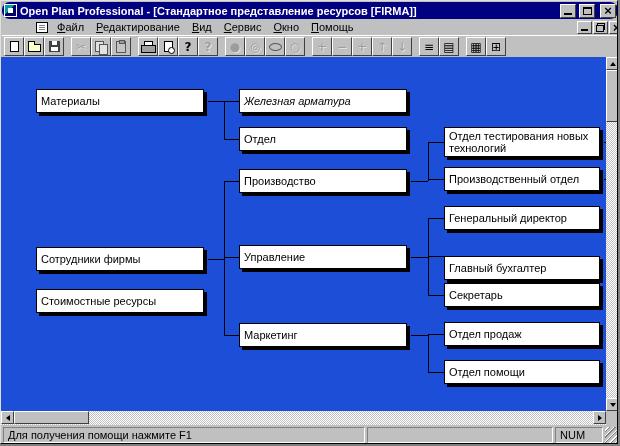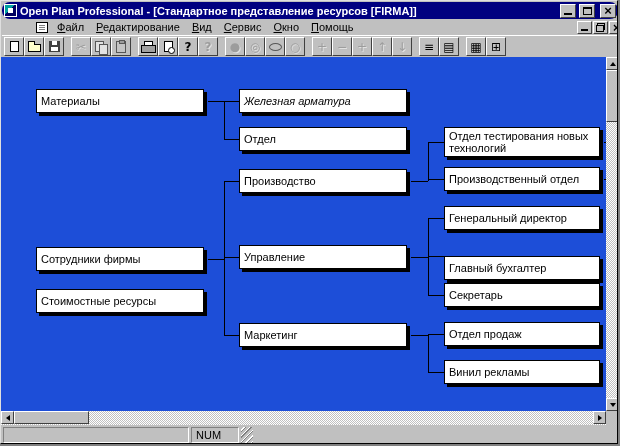--- a/index.html
+++ b/index.html
@@ -296,21 +296,21 @@
         <div class="node" style="left: 443px; top: 187px; width: 156px; height: 24px; margin-top: 12px;">
           <span>Главный бухгалтер</span>
         </div>
         <div class="node" style="left: 443px; top: 226px; width: 156px; height: 24px;">
           <span>Секретарь</span>
         </div>
         <div class="node" style="left: 443px; top: 265px; width: 156px; height: 24px;">
           <span>Отдел продаж</span>
         </div>
         <div class="node" style="left: 443px; top: 303px; width: 156px; height: 24px;">
-          <span>Винил рекламы</span>
+          <span>Отдел помощи</span>
         </div>
       </div>
   </div>
 
   <div class="vscroll checker">
     <button class="sb-btn" style="left:0;top:0">
         <span class="arr-up"></span>
       </button>
     <div class="sb-thumb v-thumb"></div>
     <button class="sb-btn" style="left:0;bottom:0">
@@ -324,18 +324,19 @@
       </button>
     <div class="sb-thumb h-thumb"></div>
     <button class="sb-btn" style="right:0;top:0">
         <span class="arr-right"></span>
       </button>
   </div>
 
   <div class="scroll-corner"></div>
 
   <div class="statusbar">
+    <div class="sp sp-msg">Для получения помощи нажмите F1</div>
     <div class="sp sp-2"></div>
     <div class="sp sp-num">NUM</div>
     <div class="grip"></div>
   </div>
 
 </div>
 
 </body></html>

